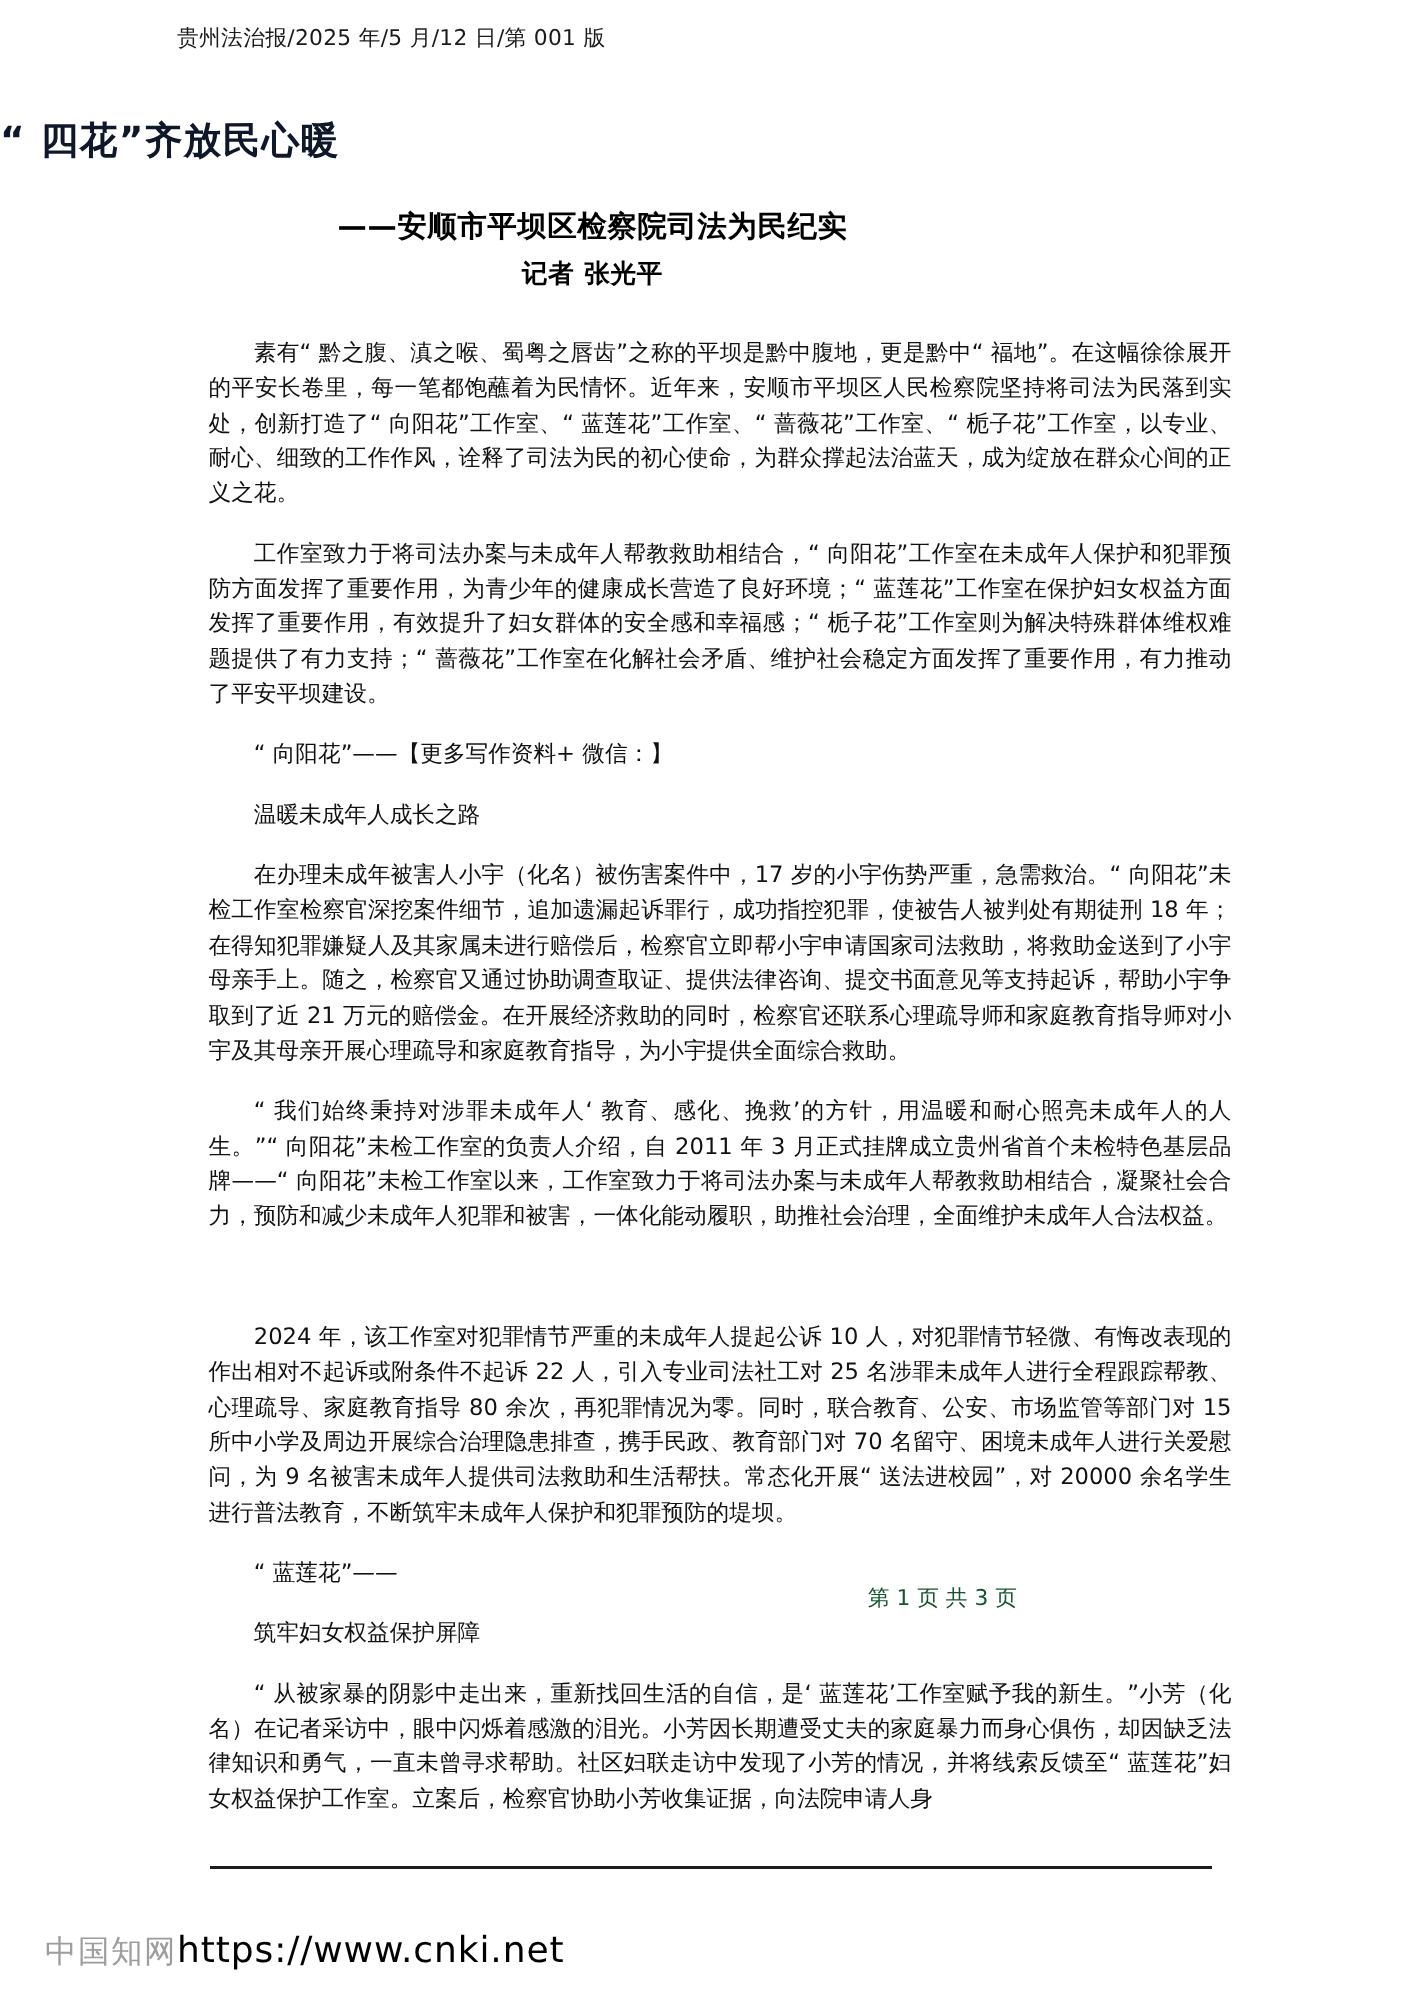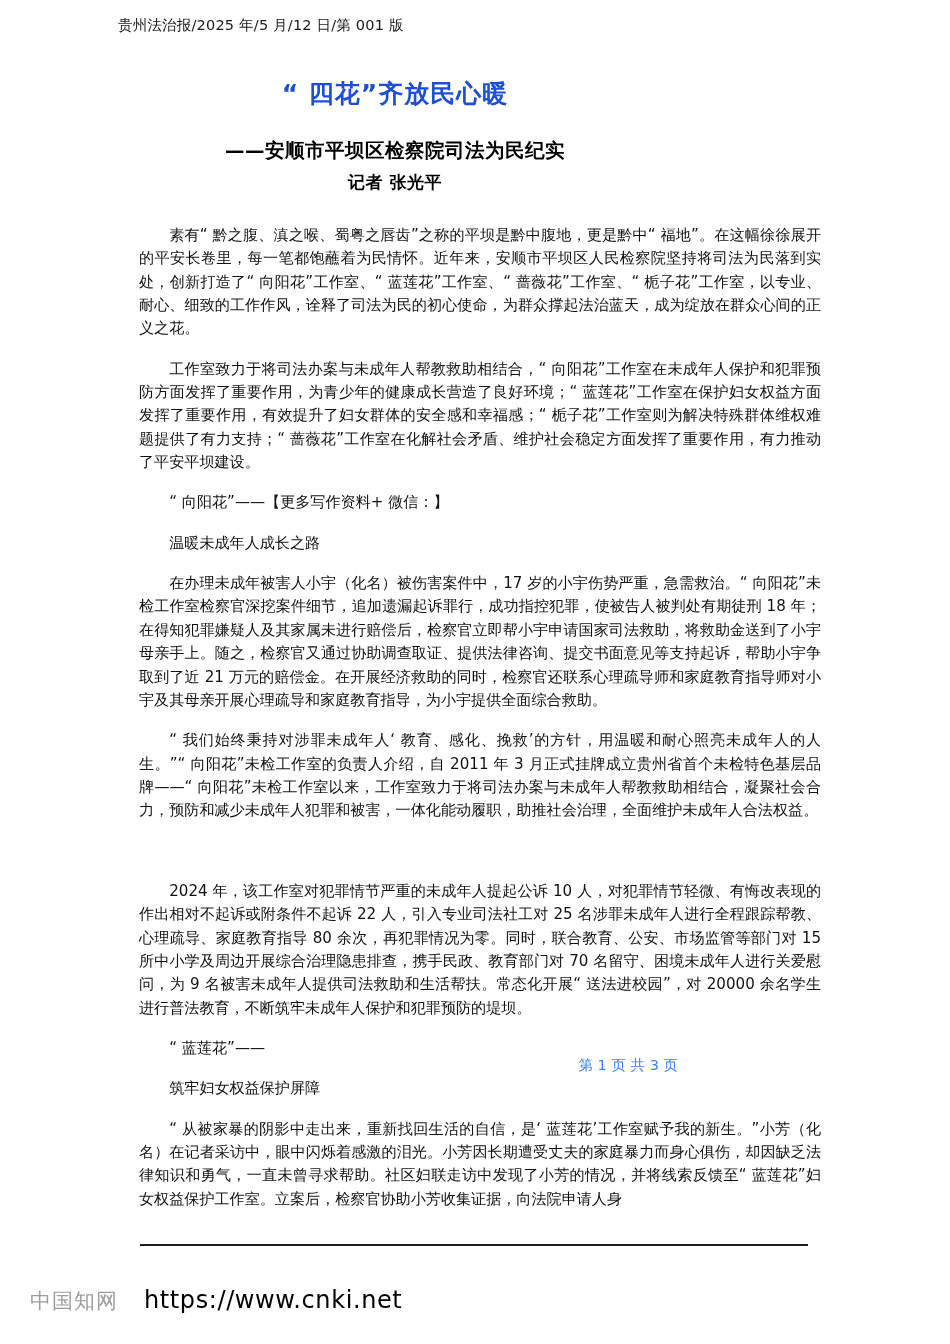--- a/index.html
+++ b/index.html
@@ -32,25 +32,24 @@
     color: #1a1a1a;
     white-space: nowrap;
   }
 
   
   .doc-title {
     position: absolute;
     left: 0;
     right: 0;
     top: 60px;
-    text-align: center;
     font-size: 25px;
     font-weight: bold;
     letter-spacing: 1px;
-    color: #1d4ed8;
+    color: #0f172a;
   }
   .doc-subtitle {
     position: absolute;
     left: 0;
     right: 0;
     top: 121px;
     text-align: center;
     font-size: 19.5px;
     font-weight: bold;
     letter-spacing: 0.5px;
@@ -90,40 +89,39 @@
   .spacer-line {
     height: 23.35px;
   }
 
   
   .page-number {
     position: absolute;
     right: 112px;
     top: 1056px;
     font-size: 14.5px;
-    color: #3b82f6;
+    color: #14532d;
     white-space: nowrap;
   }
 
   
   .footer-rule {
     position: absolute;
     left: 140px;
     top: 1244px;
     width: 668px;
     height: 0;
     border-top: 2px solid #1c1c1c;
   }
   .watermark {
     position: absolute;
     left: 30px;
     top: 1286px;
     display: flex;
     align-items: baseline;
-    gap: 26px;
     color: #9a9a9a;
     white-space: nowrap;
   }
   .watermark .wm-name {
     font-size: 21px;
     letter-spacing: 1px;
     color: #9d9d9d;
   }
   .watermark .wm-url {
     font-size: 24px;

